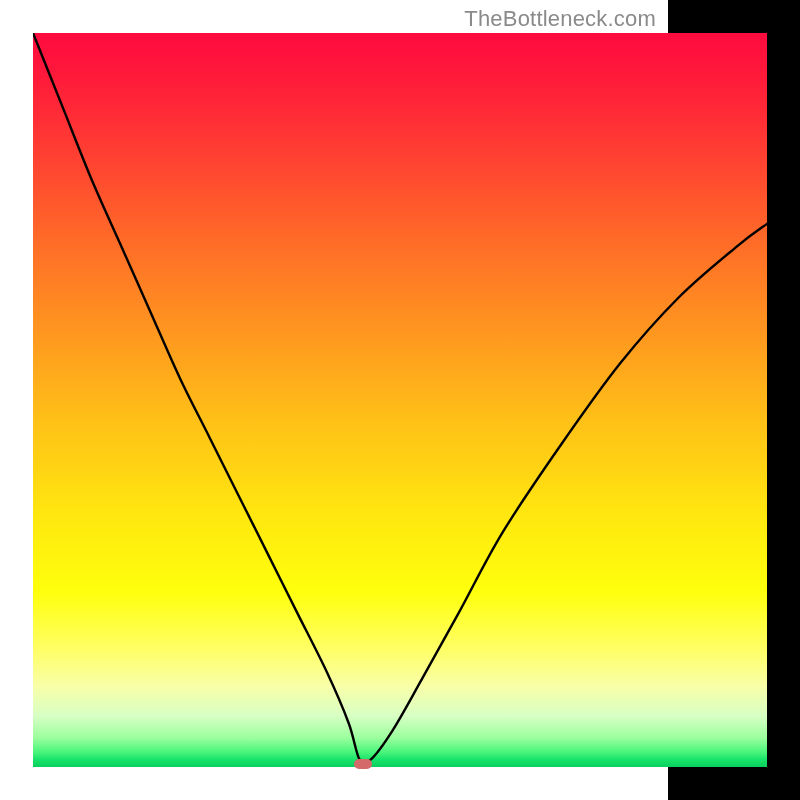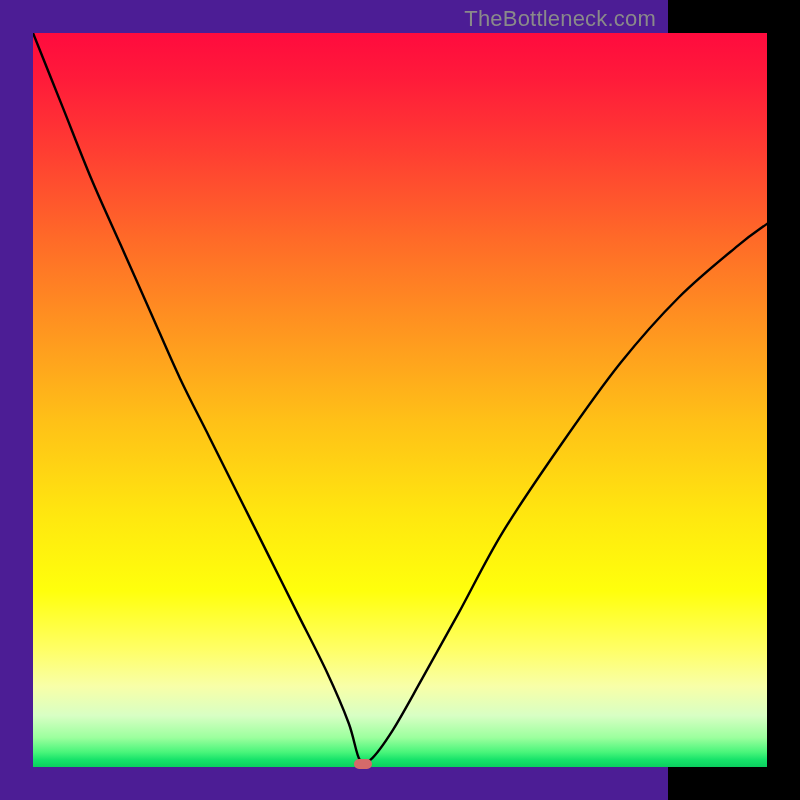--- a/index.html
+++ b/index.html
@@ -8,21 +8,21 @@
     width: 800px;
     height: 800px;
     overflow: hidden;
     background: #000;
     font-family: Arial, Helvetica, sans-serif;
   }
   .frame {
     position: relative;
     width: 668px;
     height: 800px;
-    background: #4c1d95;
+    background: #ffffff;
   }
   .plot {
     position: absolute;
     left: 33px;
     top: 33px;
     width: 734px;
     height: 734px;
     background: linear-gradient(to bottom,
       #ff0b3e 0%,
       #ff1a3a 6%,

